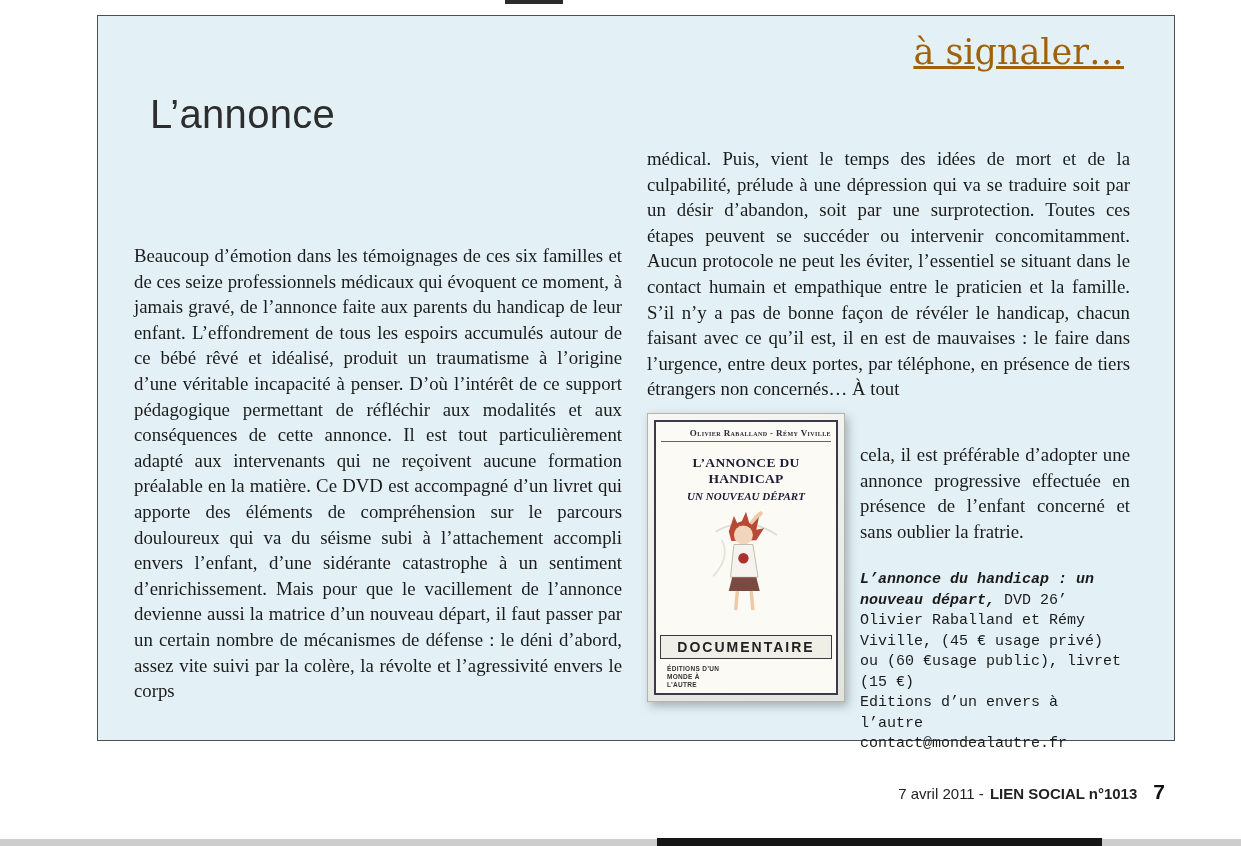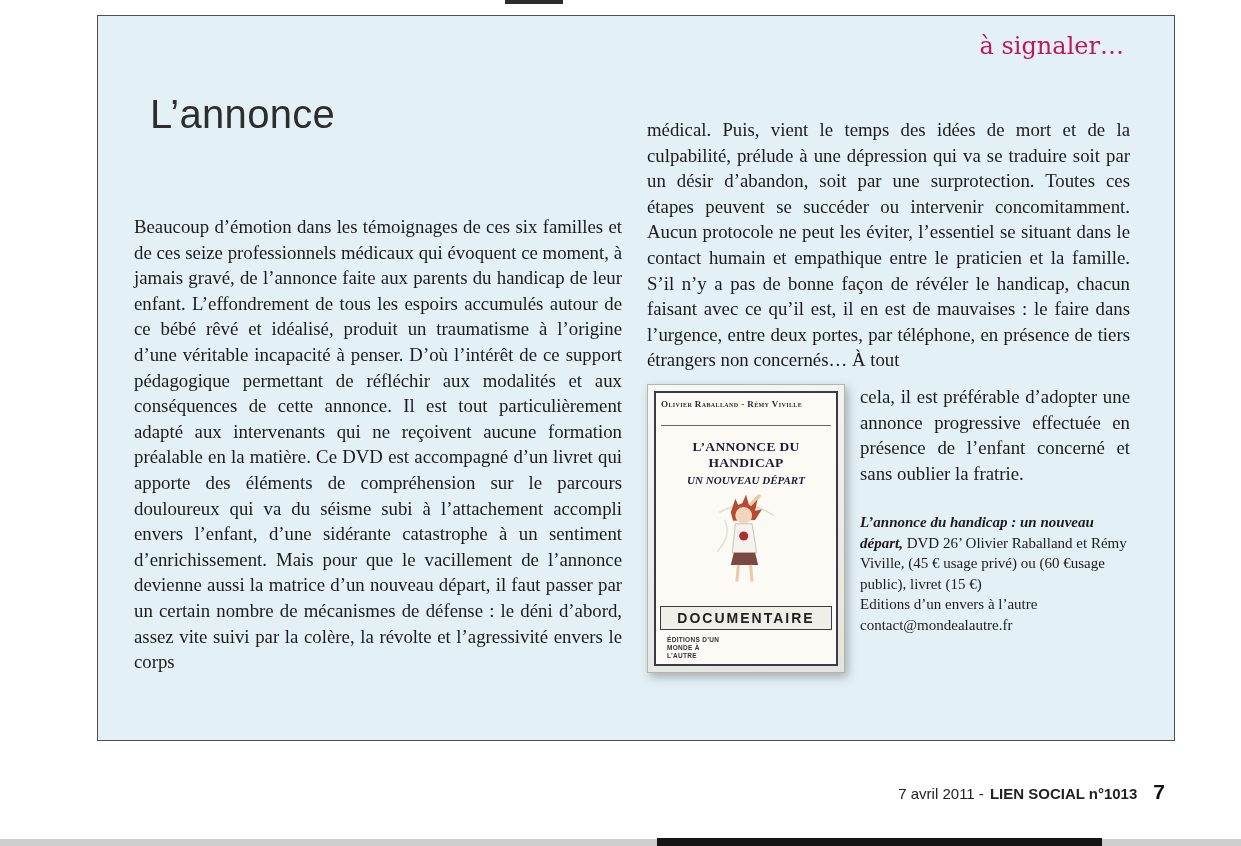--- a/index.html
+++ b/index.html
@@ -16,39 +16,41 @@
   .page {
     position: absolute; left: 97px; top: 15px;
     width: 1078px; height: 726px;
     background: #e3f1f7;
     border: 1px solid #4e4e4e;
   }
 
   .flag {
     position: absolute; top: 16px; right: 50px;
     font-family: "DejaVu Serif", serif;
-    font-size: 24px;
-    color: #be185d;
+    font-size: 35px;
+    color: #a16207;
+    text-decoration: underline;
   }
 
   .title {
     position: absolute; left: 36px; top: 58px;
     margin: 16px;
     font-family: "Liberation Sans", sans-serif;
     font-size: 40px; line-height: 48px;
     font-weight: 500;
     color: #2d2d2d;
     letter-spacing: 0.3px;
   }
   .title-line { display: block; }
 
   .body-text {
     font-size: 18.8px; line-height: 25.6px;
     text-align: justify;
     hyphens: auto;
+    margin-top: 29px;
   }
 
   .col-left {
     position: absolute; left: 36px; top: 198px;
     width: 488px;
   }
 
   .col-right {
     position: absolute; left: 549px; top: 101px;
     width: 483px;
@@ -70,22 +72,22 @@
     height: 100%;
     border: 2px solid #3a3a4a;
     background: #fbfaf4;
     display: flex; flex-direction: column; align-items: center;
     padding: 6px 5px 4px;
   }
   .cover-authors {
     font-variant: small-caps; font-weight: bold;
     font-size: 9px; letter-spacing: 0.4px;
     color: #2a2a3a;
-    width: 100%; text-align: left;
-    border-bottom: 1px solid #666; padding-bottom: 16px;
+    width: 100%; text-align: right;
+    border-bottom: 1px solid #666; padding-bottom: 3px;
   }
   .cover-title {
     font-weight: bold; font-size: 13.5px; letter-spacing: 0.3px;
     color: #1c1c34; margin-top: 13px; text-align: center;
   }
   .cover-subtitle {
     font-style: italic; font-weight: bold; font-size: 11px;
     color: #1c1c34; margin-top: 3px;
   }
   .cover-illustration { margin-top: 2px; }
@@ -99,21 +101,21 @@
     align-self: flex-start; margin: 6px 0 0 6px;
     font-family: "Liberation Sans", sans-serif;
     font-weight: bold; font-size: 6.5px; line-height: 8px;
     letter-spacing: 0.3px; color: #333; width: 62px;
   }
 
   .wrap-stack { flex: 1; min-width: 0; }
 
   .caption {
     margin-top: 26px;
-    font-family: Liberation Serif, serif;
+    font-family: Liberation Mono, monospace;
     font-size: 15px; line-height: 20.5px;
     color: #1b1b1b;
     text-align: left;
   }
   .caption p { margin: 0; }
   .caption-lead { font-weight: bold; font-style: italic; }
 
   .footer {
     position: absolute; top: 780px; right: 76px;
     display: flex; align-items: baseline; gap: 6px;

